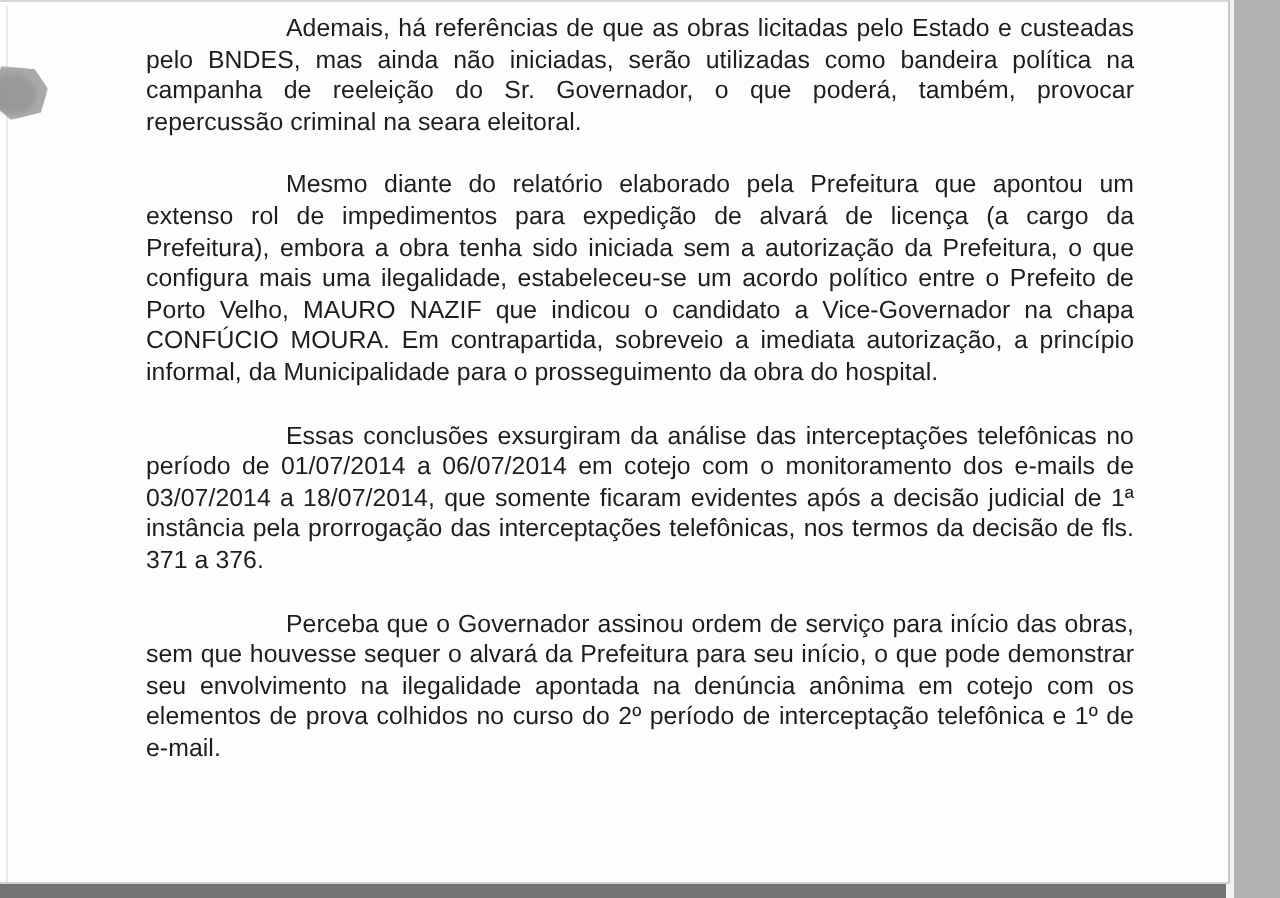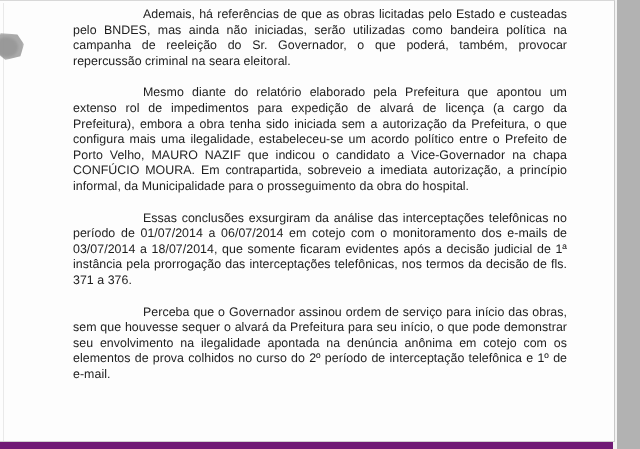--- a/index.html
+++ b/index.html
@@ -11,21 +11,21 @@
     width: 640px;
     height: 449px;
     overflow: hidden;
     font-family: "Liberation Sans", sans-serif;
   }
 
   #viewport {
     position: relative;
     width: 640px;
     height: 449px;
-    background: #701a75;
+    background: #737373;
     overflow: hidden;
   }
 
   
   #page-sheet {
     position: absolute;
     left: 0px;
     top: 0px;
     width: 615px;
     height: 442px;

